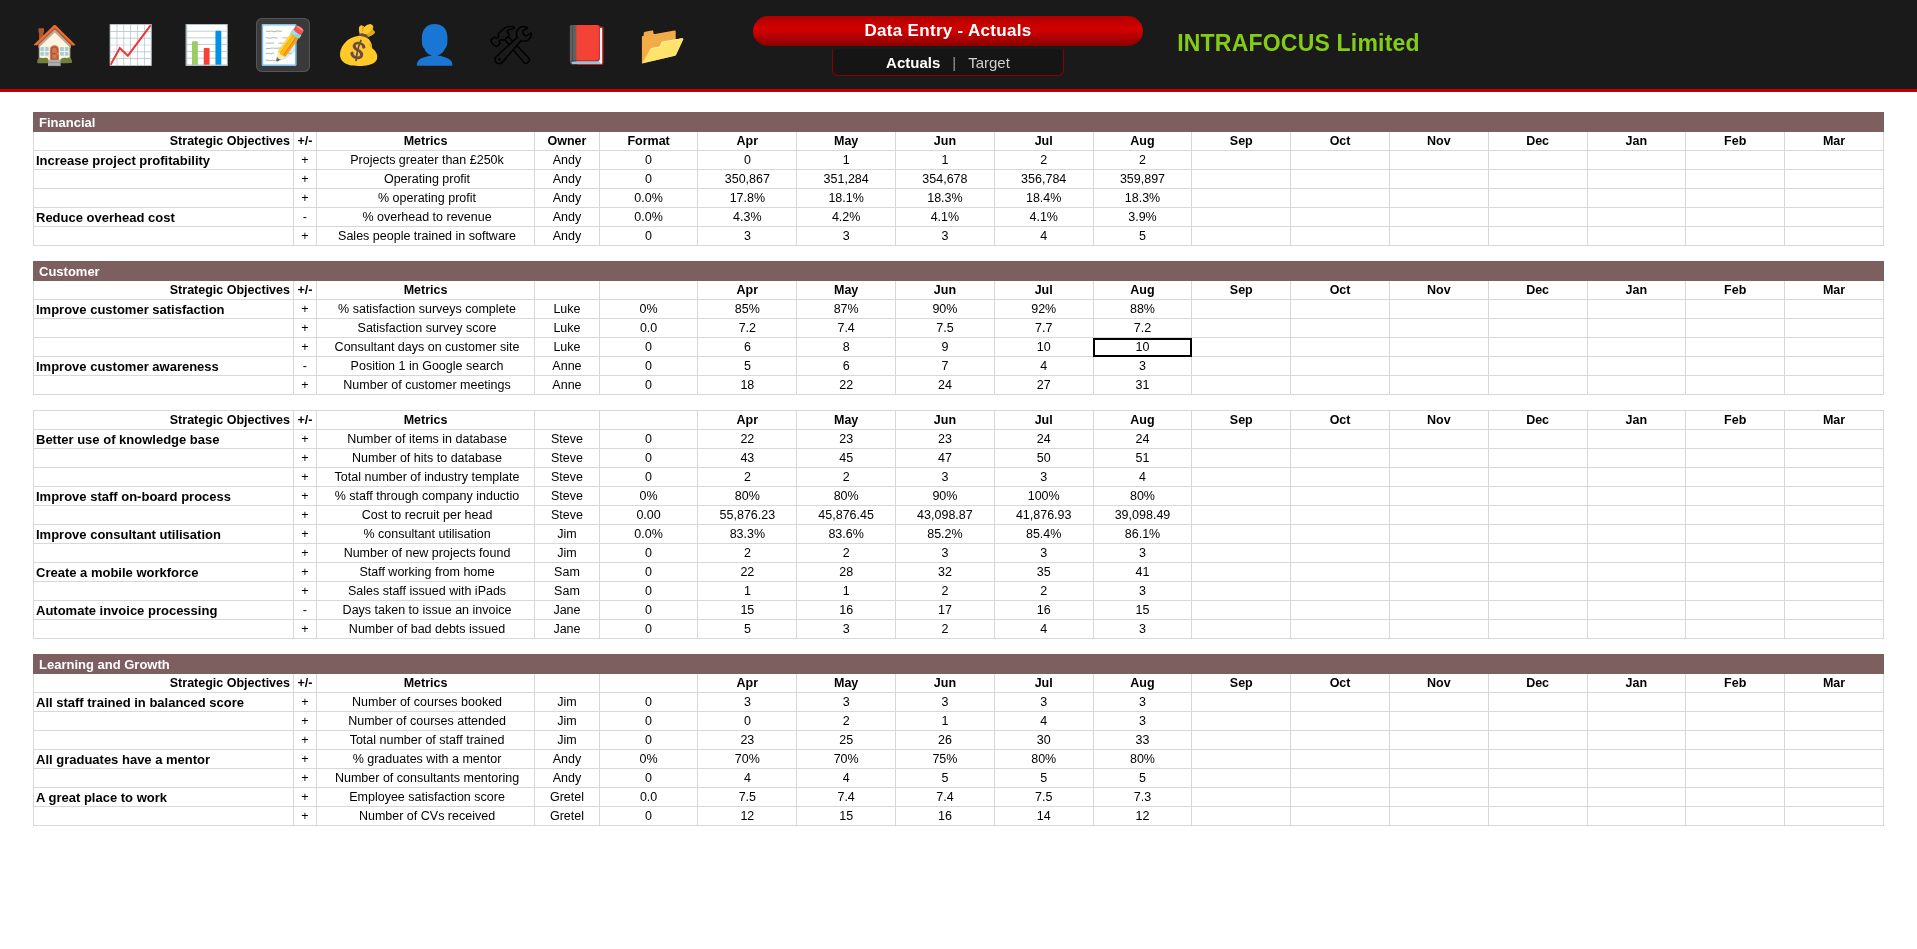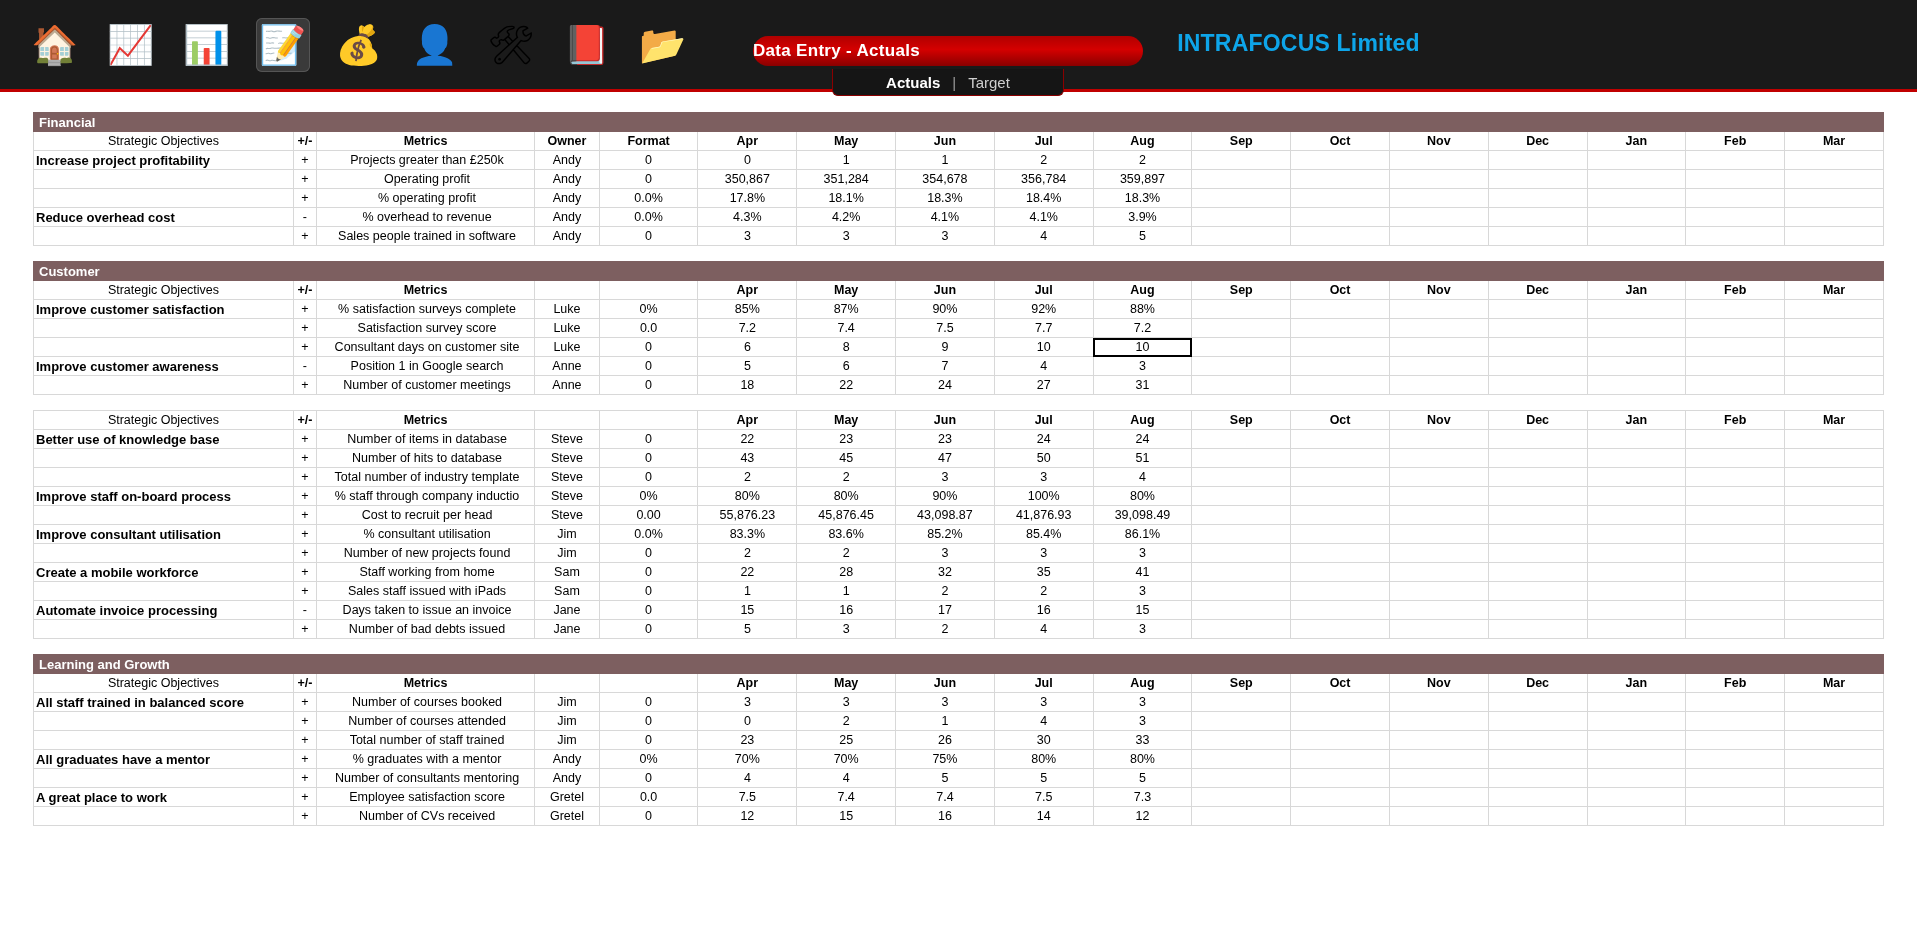--- a/index.html
+++ b/index.html
@@ -41,22 +41,21 @@
     background: #3a3a3a;
     border-radius: 6px;
     box-shadow: 0 0 0 1px #555 inset;
   }
 
   .title-block {
     position: absolute;
     left: 753px;
     top: 16px;
     width: 390px;
-    text-align: left;
-    margin-top: 20px;
+    text-align: center;
   }
   .title-pill {
     background: linear-gradient(to bottom, #b00000, #d40000 45%, #8a0000);
     border-radius: 16px;
     height: 30px;
     line-height: 30px;
     color: #ffffff;
     font-weight: bold;
     font-size: 17px;
     letter-spacing: .3px;
@@ -79,21 +78,21 @@
   .subtitle-bar .active { font-weight: bold; color: #ffffff; }
   .subtitle-bar .sep { color: #9a9a9a; }
   .subtitle-bar .inactive { color: #cfcfcf; }
 
   .company {
     position: absolute;
     left: 0; right: 0;
     top: 30px;
     text-align: center;
     margin-left: 680px;
-    color: #0ea5e9;
+    color: #84cc16;
     font-size: 23px;
     font-weight: bold;
     letter-spacing: .2px;
   }
 
   
   .sheet {
     position: relative;
     padding: 20px 0 0 0;
     border-radius: 21px;
@@ -134,21 +133,21 @@
     border: none !important;
     height: 16px;
     background: #ffffff;
   }
   .hdr {
     font-weight: bold;
     text-align: center;
     font-size: 12.5px;
     background: #ffffff;
   }
-  .hdr-obj { font-weight: normal; text-align: center; }
+  .hdr-obj { font-weight: bold; text-align: right; }
   .obj {
     font-weight: bold;
     font-size: 13px;
     padding-left: 2px !important;
   }
   .pm { text-align: center; }
   .metric { text-align: center; padding-left: 6px !important; }
   .owner { text-align: center; }
   .num { text-align: center; }
 

